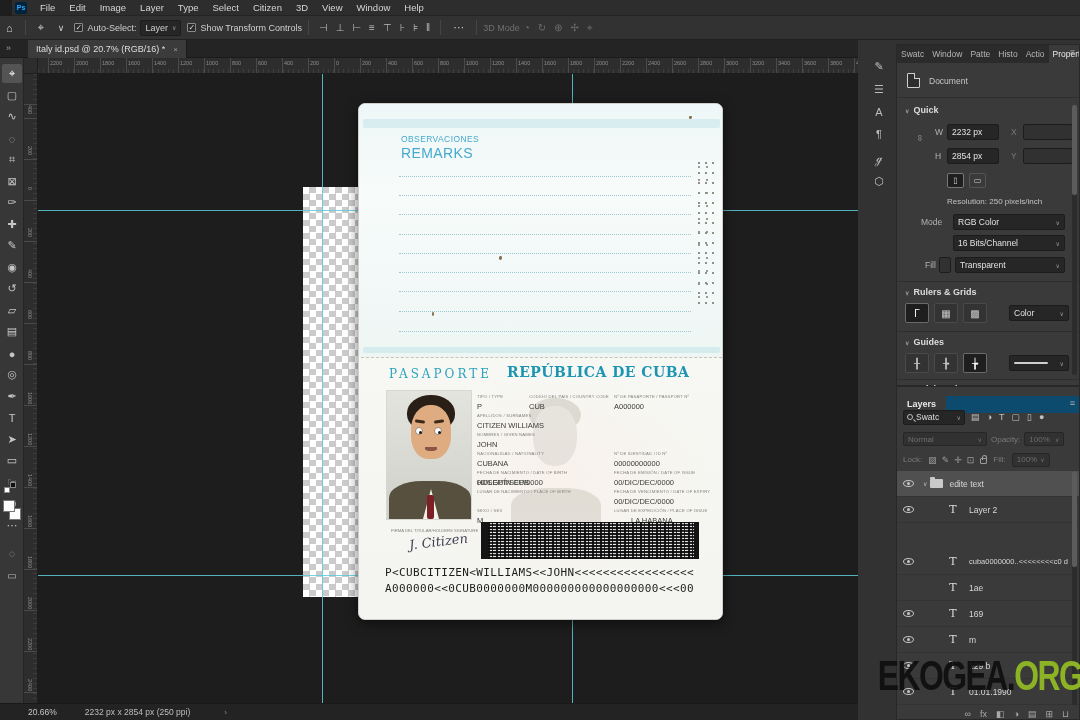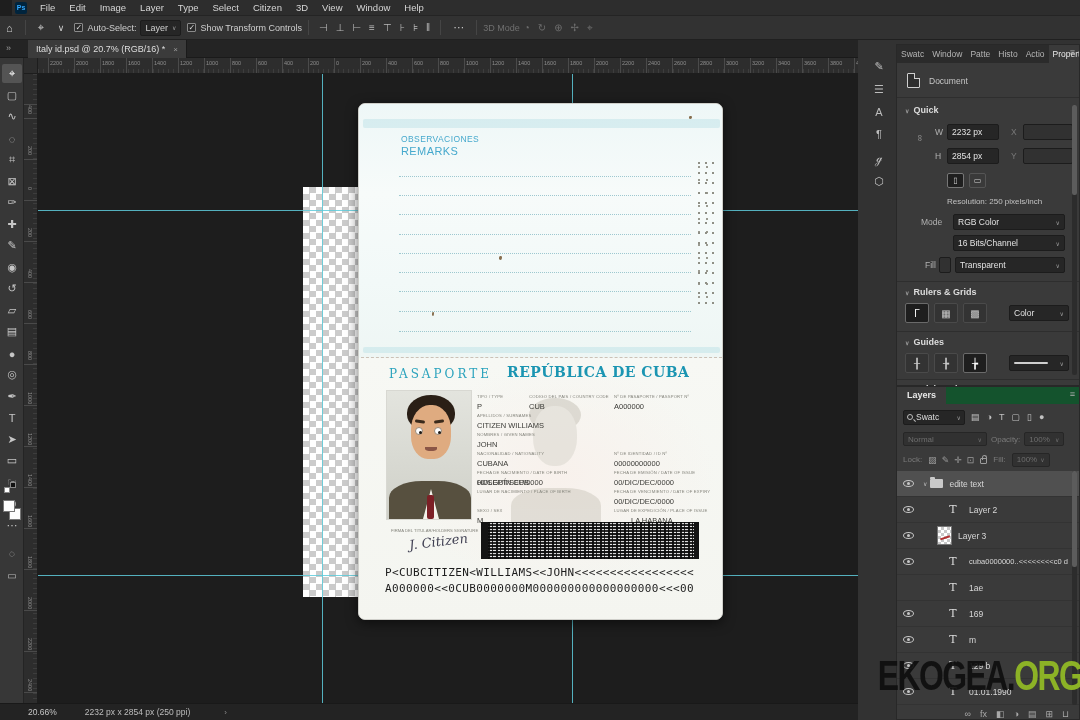--- a/index.html
+++ b/index.html
@@ -49,21 +49,21 @@
 
 #viewport{position:absolute;left:38px;top:74px;width:820px;height:629px;background:#1d1d1d;overflow:hidden}
 #checker{position:absolute;left:265px;top:113px;width:55px;height:410px;background:#fff;background-image:conic-gradient(#cbcbcb 25%,#ffffff 0 50%,#cbcbcb 0 75%,#ffffff 0);background-size:13px 13px}
 .gv,.gh{position:absolute;background:#5ecbdb;opacity:.85}
 .gv{width:1px}.gh{height:1px}
 
 #passport{position:absolute;left:320px;top:29px;width:365px;height:517px;background:#f6f7f3;border:1px solid #cfcfca;border-radius:7px;box-shadow:0 3px 12px rgba(0,0,0,.55);overflow:hidden}
 #ppage-top{position:absolute;left:0;top:0;width:365px;height:254px;background:linear-gradient(#eef7f7,#f7fbfa 35%,#f2f9f8 70%,#eef6f4)}
 .cyanband{position:absolute;left:4px;right:4px;height:9px;background:rgba(128,200,214,.22);border-radius:2px}
 #obs1{position:absolute;left:42px;top:30px;font-size:8.5px;letter-spacing:.4px;color:#46a9cd}
-#obs2{position:absolute;left:42px;top:41px;font-size:11px;letter-spacing:.4px;color:#46a9cd}
+#obs2{position:absolute;left:42px;top:41px;font-size:14px;letter-spacing:.4px;color:#46a9cd}
 .dline{position:absolute;left:40px;width:292px;border-top:1px dotted #8fc0c9;opacity:.85}
 #perf{position:absolute;right:10px;top:57px;width:17px;height:148px;background-image:radial-gradient(circle at 2px 2px,#8f8f85 1.1px,transparent 1.4px),radial-gradient(circle at 2px 2px,#9a9a90 1.1px,transparent 1.4px);background-size:7px 10px,8px 13px;background-position:0 0,8px 4px}
 .dust{position:absolute;width:3px;height:4px;background:#6b4a22;border-radius:50% 40% 60% 50%;opacity:.8}
 #pagediv{position:absolute;left:2px;top:253px;width:361px;border-top:1px dashed #c9bcb0;opacity:.9}
 #ppage-bot{position:absolute;left:0;top:254px;width:365px;height:263px;background:radial-gradient(ellipse at 55% 45%,#f8f1ec 0%,rgba(248,241,236,0) 55%),linear-gradient(#f7f8f4,#f4f5f0)}
 #t-pasaporte{position:absolute;left:30px;top:263px;font-family:"DejaVu Serif",serif;font-size:12px;letter-spacing:3px;color:#2ba3bd}
 #t-republica{position:absolute;left:148px;top:260px;font-family:"DejaVu Serif",serif;font-size:14px;font-weight:bold;letter-spacing:.5px;color:#1b95b2}
 .f-l{position:absolute;font-size:4.2px;letter-spacing:.2px;color:#84847c;white-space:nowrap}
 .f-v{position:absolute;font-size:7.5px;color:#38383470;color:#3a3a36;white-space:nowrap}
 
@@ -110,21 +110,21 @@
 .docicon{position:absolute;width:13px;height:15px;border:1px solid #cfcfcf;border-radius:1px;background:#2e2e2e}
 .docicon::after{content:"";position:absolute;right:-1px;top:-1px;width:5px;height:5px;background:#3a3a3a;border-left:1px solid #cfcfcf;border-bottom:1px solid #cfcfcf}
 .orbtn{position:absolute;width:17px;height:15px;border:1px solid #555;border-radius:2px;display:flex;align-items:center;justify-content:center;font-size:8px;color:#cfcfcf}
 .orbtn.sel{background:#1f1f1f;border-color:#777}
 #rgicons,#gdicons{position:absolute;display:flex;gap:5px}
 .rgbtn{width:24px;height:20px;border:1px solid #4a4a4a;border-radius:2px;background:#333;display:flex;align-items:center;justify-content:center;font-size:10px;color:#c9c9c9}
 .rgbtn.sel{background:#1e1e1e;border-color:#6a6a6a;color:#fff}
 .linepv{width:34px;height:2px;background:#cfcfcf;border-radius:1px}
 
 #layerspanel{left:896px;top:386px;width:184px;height:334px}
-#lheader{position:absolute;left:0;top:0;width:182px;height:17px;background:#14532d}
+#lheader{position:absolute;left:0;top:9px;width:182px;height:17px;background:#0c4a6e}
 #ltab{position:absolute;left:0;top:0;height:17px;background:#3a3a3a;padding:0 10px;font-size:9px;color:#e8e8e8;line-height:17px;font-weight:bold}
 #lfilter{position:absolute;left:0;top:21px;width:182px;height:18px;display:flex;align-items:center;gap:6px;padding:0 6px}
 .mag{width:6px;height:6px;border:1.2px solid #bdbdbd;border-radius:50%;position:relative;flex:none}
 .mag::after{content:"";position:absolute;left:5px;top:5px;width:3px;height:1.2px;background:#bdbdbd;transform:rotate(45deg)}
 #kindbox{position:relative;width:62px;height:15px;background:#262626;border:1px solid #1c1c1c;border-radius:2px;font-size:8.5px;color:#ddd;display:flex;align-items:center;padding:0 3px;gap:3px}
 #lfiltericons{display:flex;gap:7px}
 .fic{font-size:9px;color:#c2c2c2}
 #lblend{position:absolute;left:0;top:43px;width:182px;height:18px;display:flex;align-items:center;gap:4px;padding:0 6px;font-size:8px;color:#7a7a7a}
 .dimbox{height:14px;background:#313131;border:1px solid #262626;border-radius:2px;font-size:8px;color:#6e6e6e;display:flex;align-items:center;padding:0 4px;gap:3px}
 #llock{position:absolute;left:0;top:64px;width:182px;height:17px;display:flex;align-items:center;gap:6px;padding:0 6px;font-size:8px;color:#7a7a7a}
@@ -548,27 +548,20 @@
         <span class="folder"></span>
         <span class="lname">edite text</span>
       </div>
       <div class="lrow" style="top:26px">
         <span class="eyecol">
             <span class="eye"></span>
           </span>
         <span class="tthumb">T</span>
         <span class="lname">Layer 2</span>
       </div>
-      <div class="lrow" style="top:52px">
-        <span class="eyecol">
-            <span class="eye"></span>
-          </span>
-        <span class="checkthumb"></span>
-        <span class="lname">Layer 3</span>
-      </div>
       <div class="lrow" style="top:78px">
         <span class="eyecol">
             <span class="eye"></span>
           </span>
         <span class="tthumb">T</span>
         <span class="lname" style="font-size:7.5px">cuba0000000..&lt;&lt;&lt;&lt;&lt;&lt;&lt;&lt;c0 d</span>
       </div>
       <div class="lrow" style="top:104px">
         <span class="eyecol"></span>
         <span class="tthumb">T</span>

